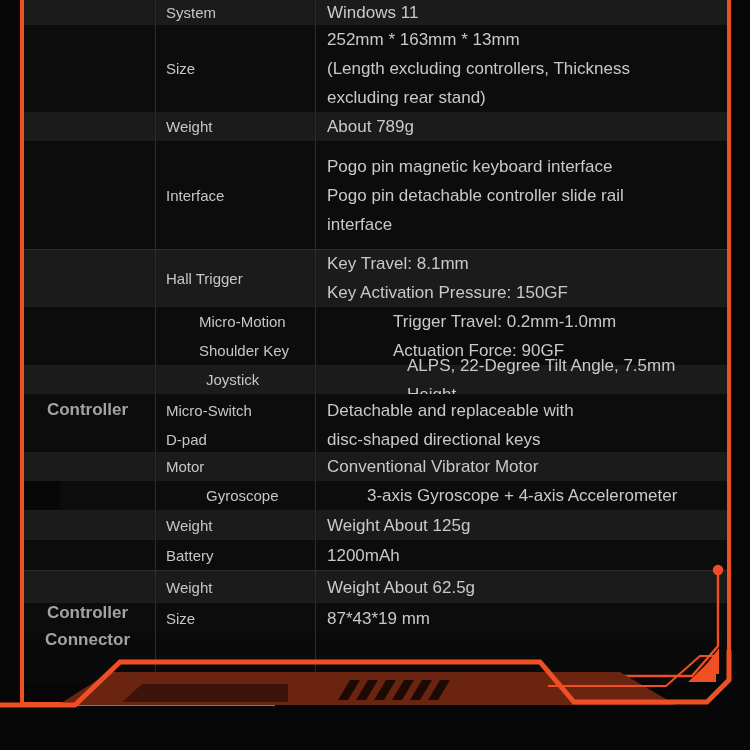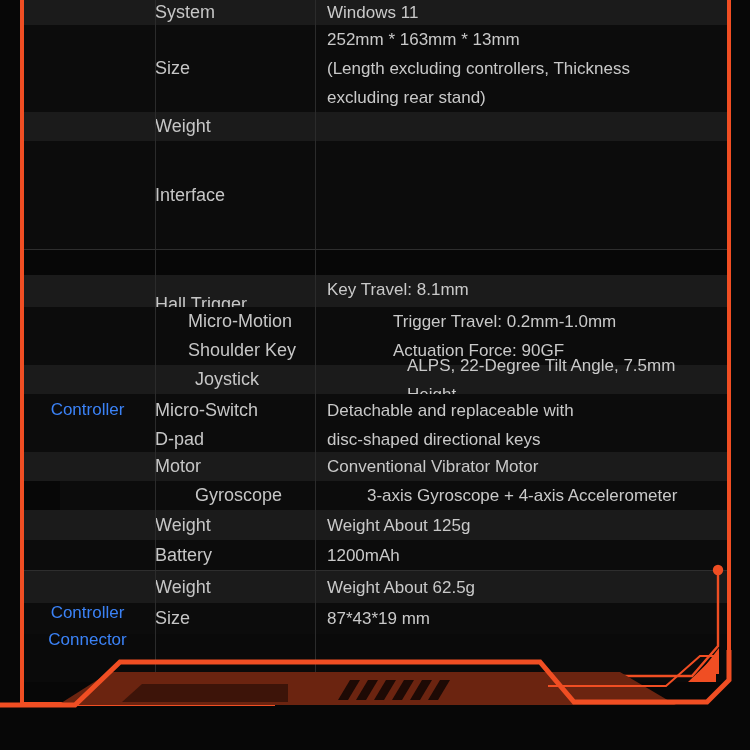--- a/index.html
+++ b/index.html
@@ -23,29 +23,31 @@
     box-sizing:border-box;
   }
   .row.odd  {background:#1b1b1b;}
   .row.even {background:#0c0c0c;}
   .row.blank{background:#0a0a0a;}
 
   .cell-group{
     width:135px; flex:0 0 135px;
     box-sizing:border-box;
     display:flex;align-items:center;justify-content:center;
-    color:#3b82f6;font-size:17px;line-height:27px;
+    color:#a3a3a3;font-size:17px;line-height:27px;
     text-align:center;
     white-space:pre-line;
+    font-weight:bold;
   }
   .cell-label{
     width:160px; flex:0 0 160px;
     box-sizing:border-box;
+    padding-left:11px;
     display:flex;flex-direction:column;justify-content:center;
-    color:#c6c6c6;font-size:18px;line-height:29px;
+    color:#c6c6c6;font-size:15px;line-height:29px;
     white-space:pre-line;
   }
   .cell-value{
     flex:1 1 auto;
     box-sizing:border-box;
     padding-left:12px;
     display:flex;flex-direction:column;justify-content:center;
     color:#c9c9c9;font-size:17px;line-height:29px;
     white-space:pre-line;
   }
@@ -99,26 +101,30 @@
         <div class="row even" style="top: 25px; height: 87px;">
           <div class="cell-group"></div>
           <div class="cell-label">Size</div>
           <div class="cell-value">252mm * 163mm * 13mm
 (Length excluding controllers, Thickness
 excluding rear stand)</div>
         </div>
         <div class="row odd" style="top: 112px; height: 29px;">
           <div class="cell-group"></div>
           <div class="cell-label">Weight</div>
+          <div class="cell-value">About 789g</div>
         </div>
         <div class="row even" style="top: 141px; height: 108px;">
           <div class="cell-group"></div>
           <div class="cell-label">Interface</div>
-        </div>
-        <div class="row odd" style="top: 249px; height: 58px; margin-top: 26px;">
+          <div class="cell-value">Pogo pin magnetic keyboard interface
+Pogo pin detachable controller slide rail
+interface</div>
+        </div>
+        <div class="row odd" style="top: 249px; height: 58px;">
           <div class="cell-group"></div>
           <div class="cell-label">Hall Trigger</div>
           <div class="cell-value">Key Travel: 8.1mm
 Key Activation Pressure: 150GF</div>
         </div>
         <div class="row even" style="top: 307px; height: 58px; gap: 33px;">
           <div class="cell-group"></div>
           <div class="cell-label">Micro-Motion
 Shoulder Key</div>
           <div class="cell-value">Trigger Travel: 0.2mm-1.0mm

